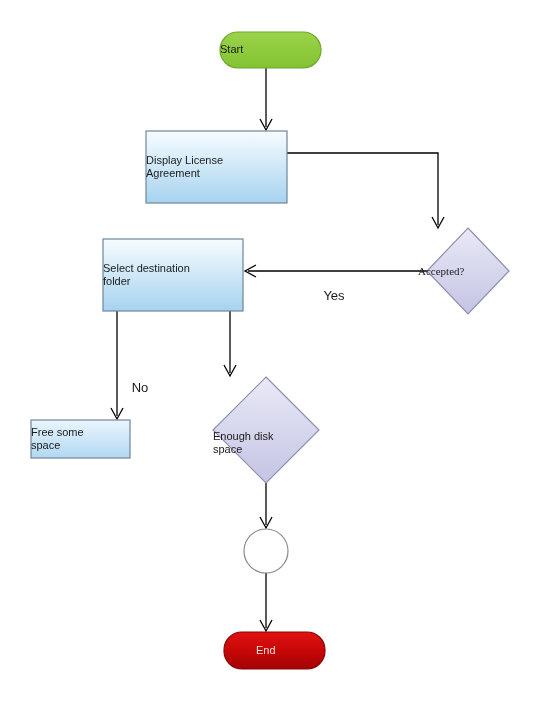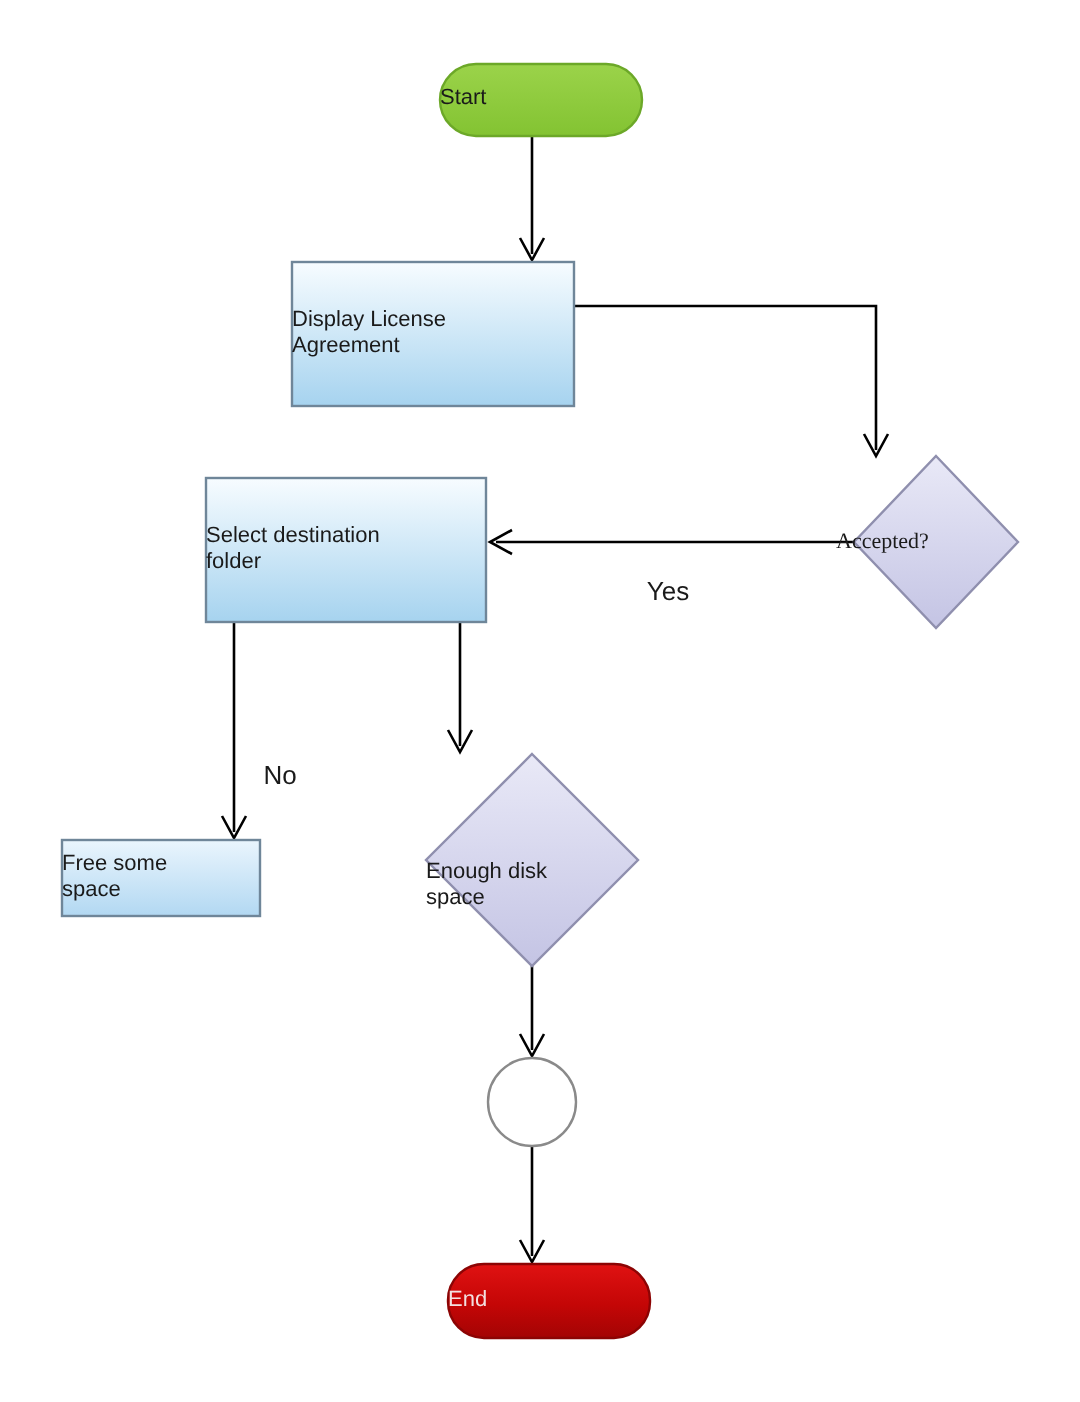--- a/index.html
+++ b/index.html
@@ -120,17 +120,17 @@
 
 <div class="node-label" style="left:103px; top:262px; width:116px;">Select destination
 folder</div>
 
 <div class="node-label" style="left:31px; top:426px; width:99px;">Free some
 space</div>
 
 <div class="node-label" style="left:213px; top:417px; width:106px;margin-top:13px;">Enough disk
 space</div>
 
-<div class="node-label end-label" style="left:224px; top:644px; width:101px;">End</div>
+<div class="node-label end-label" style="left:224px; top:644px; width:101px;padding-left:32px;">End</div>
 
 <div class="edge-label" style="left:314px; top:288px; width:40px;">Yes</div>
 
 <div class="edge-label" style="left:122px; top:380px; width:36px;">No</div>
 
 </body></html>

